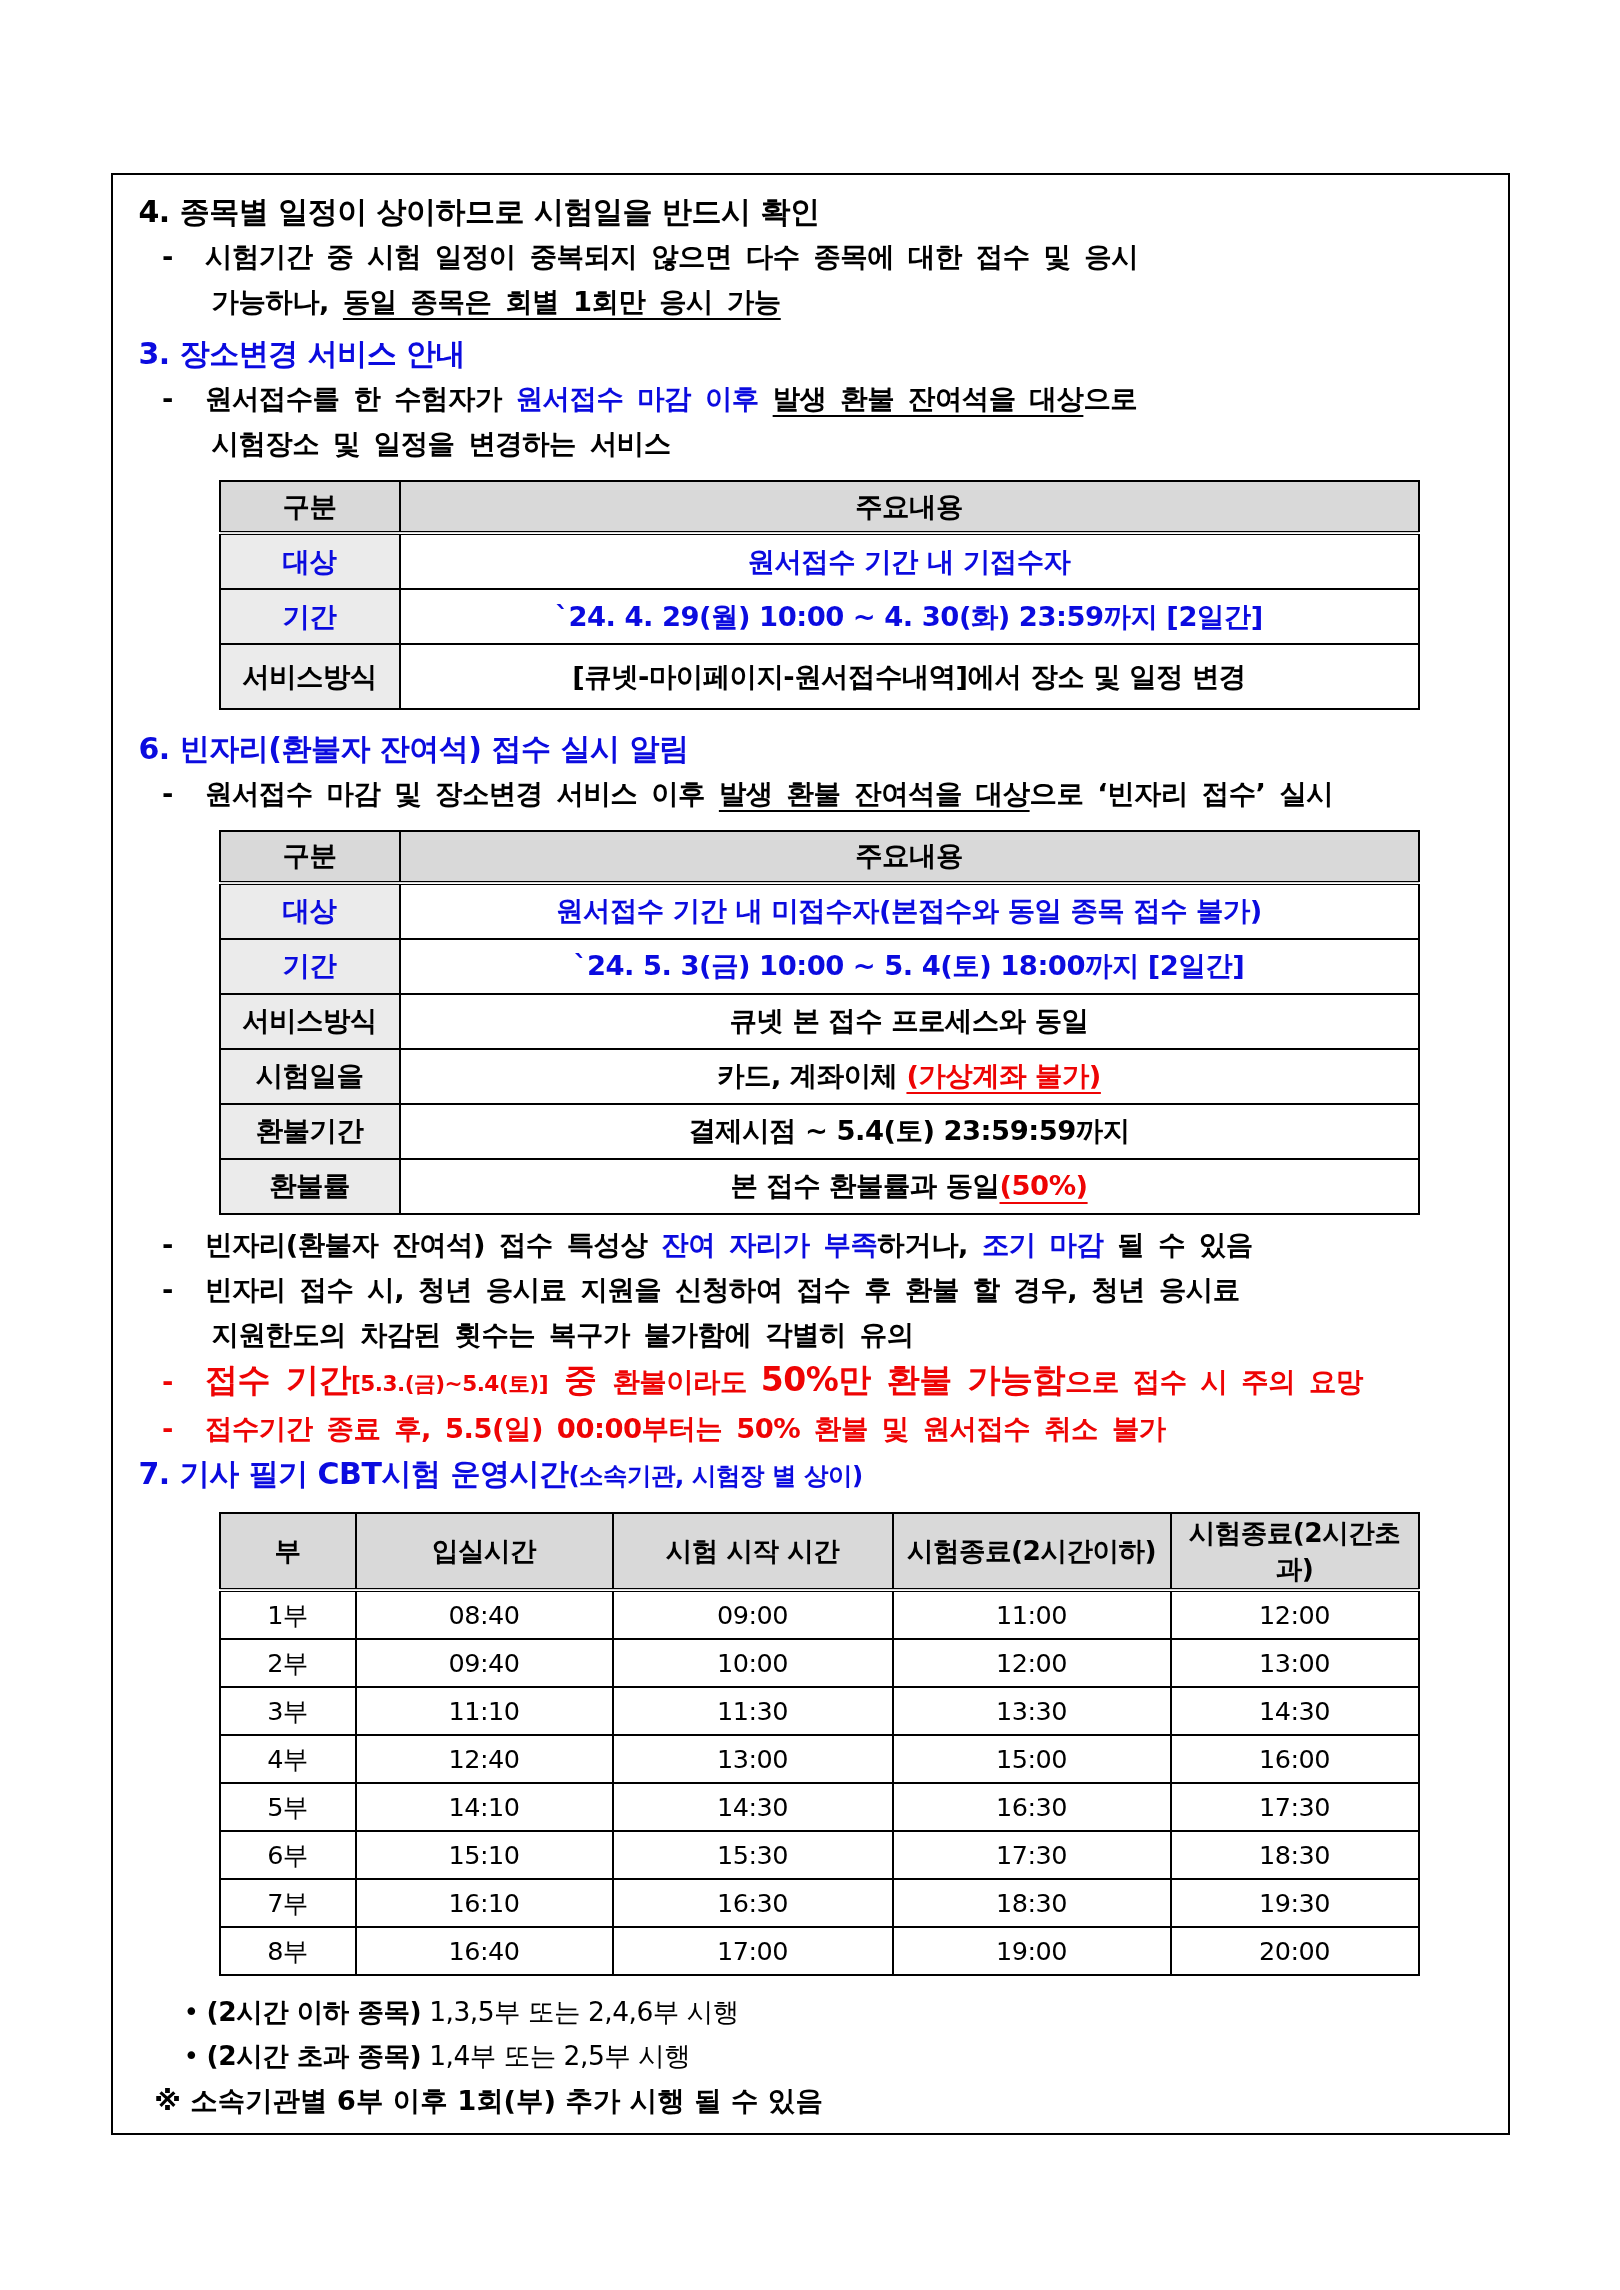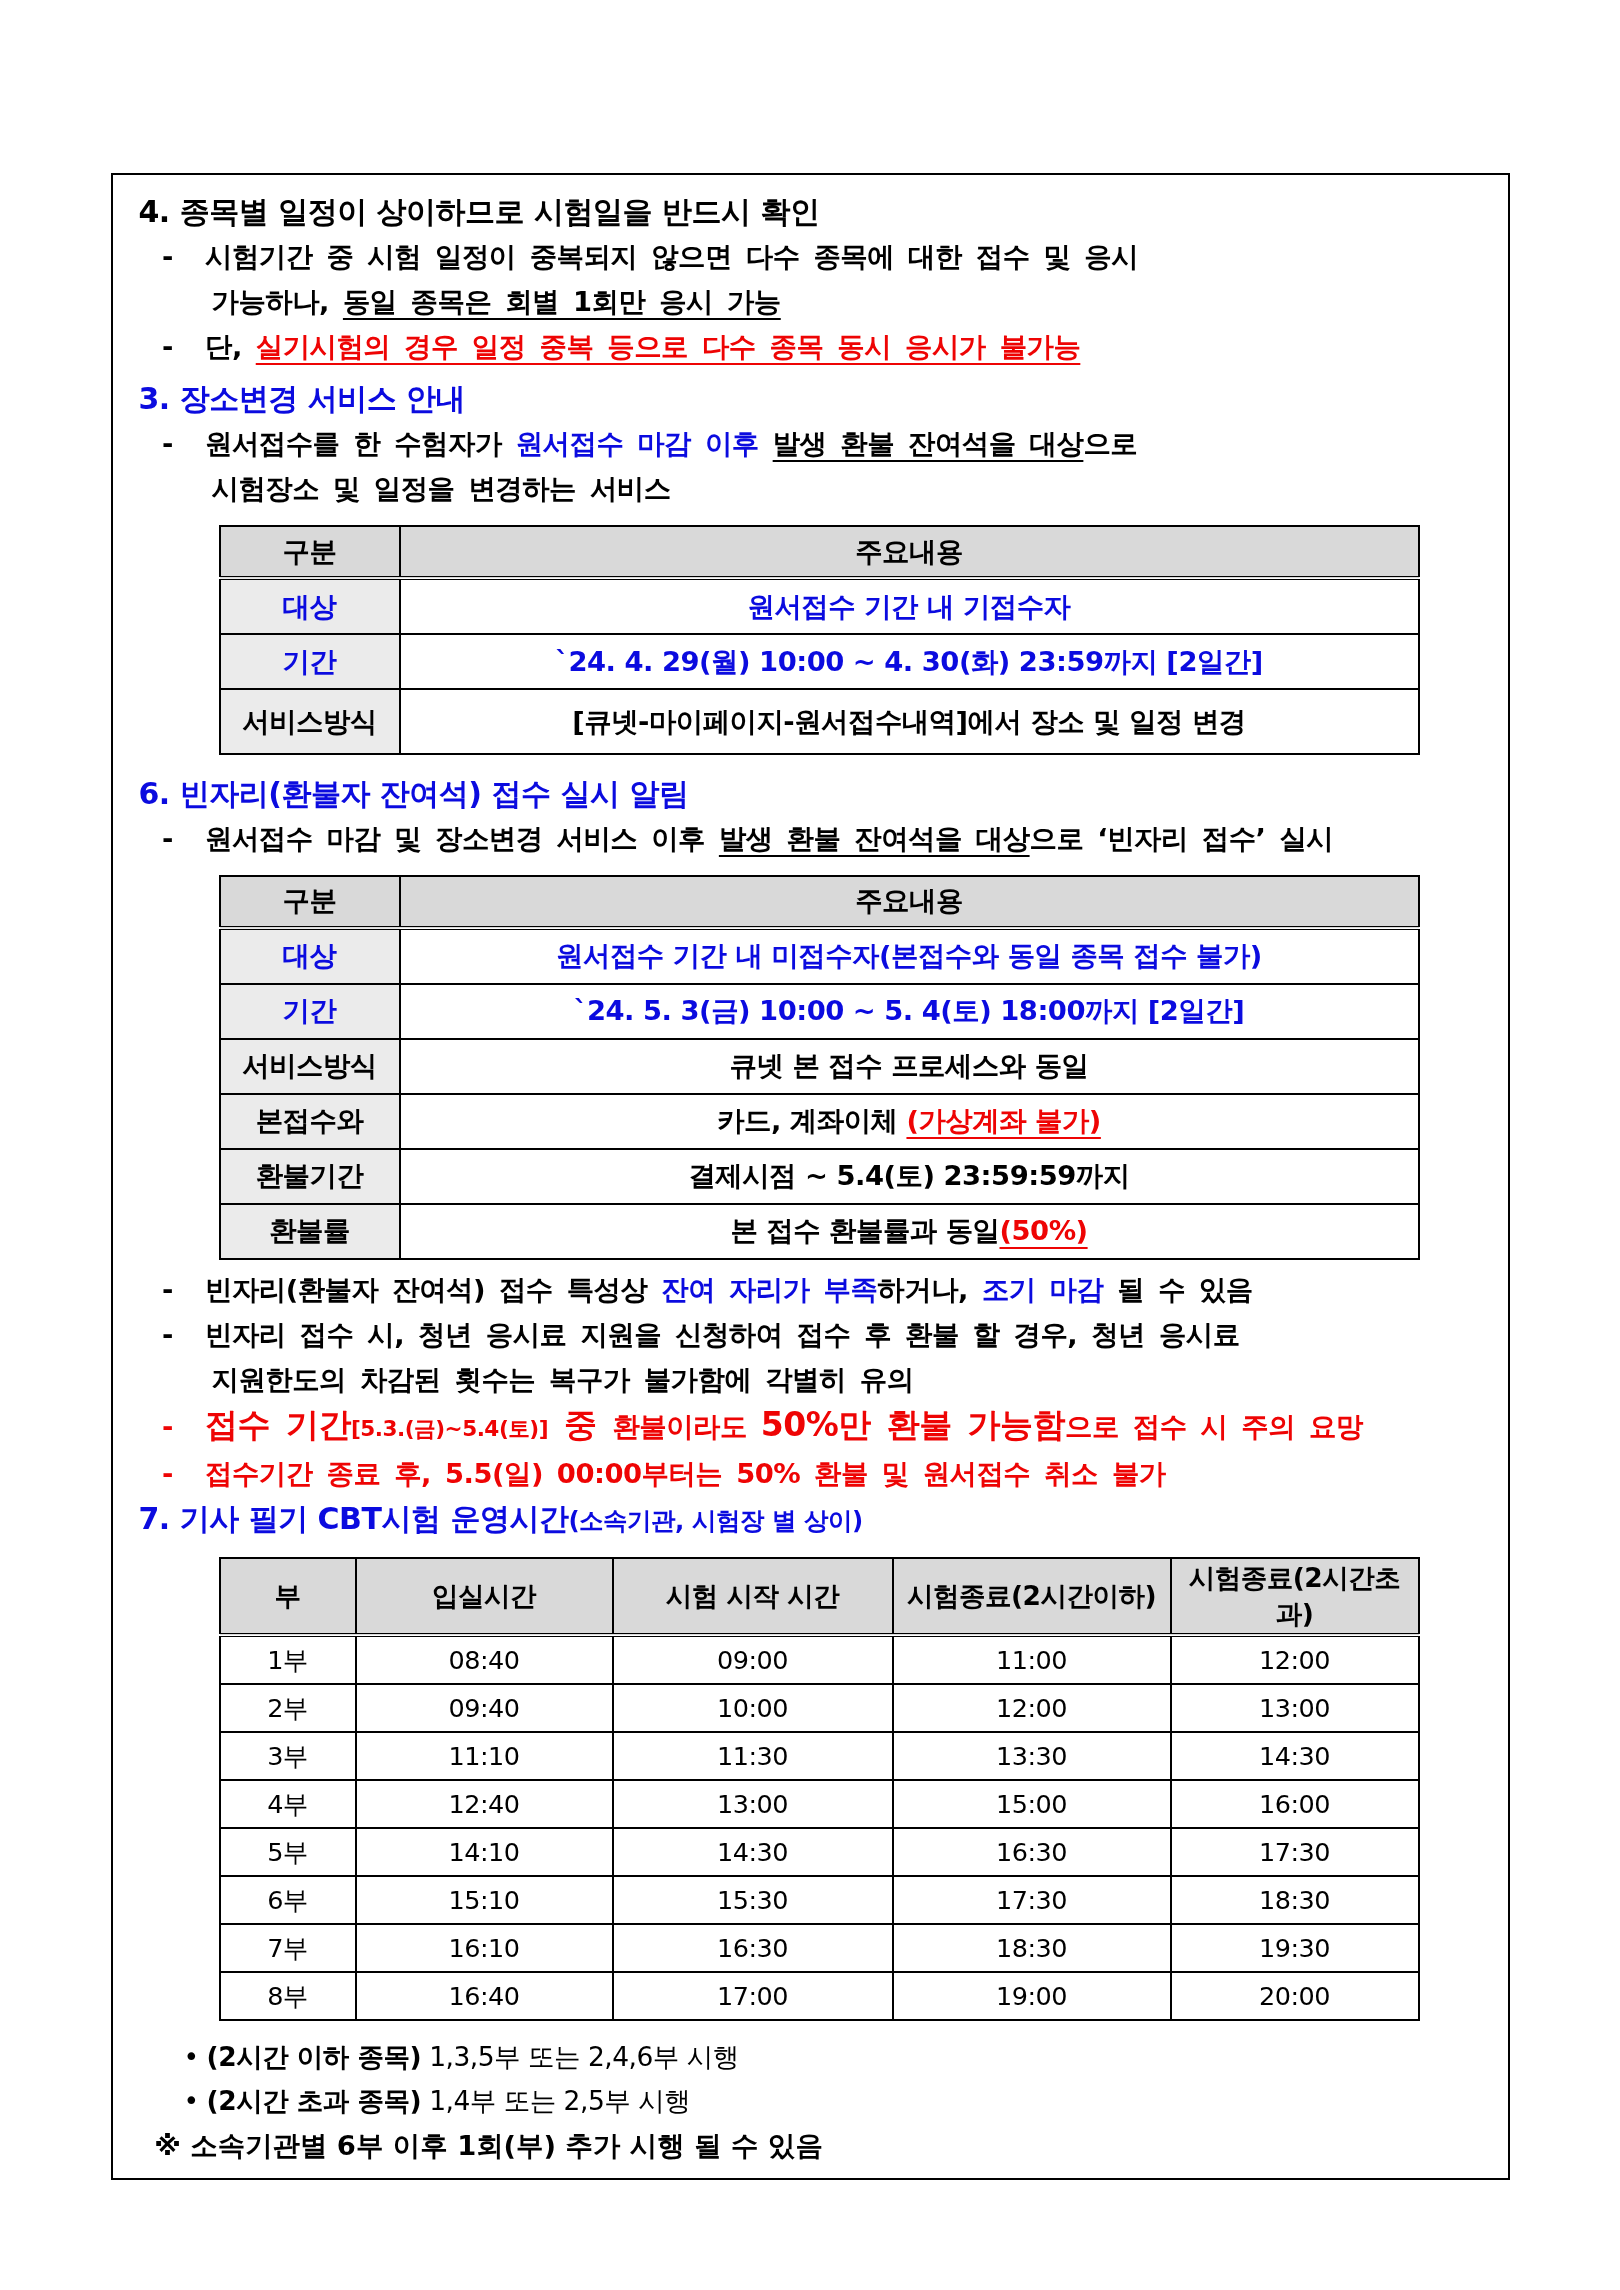--- a/index.html
+++ b/index.html
@@ -58,23 +58,20 @@
 <div class="doc-box">
 
   <div>
     <div class="h1">4. 종목별 일정이 상이하므로 시험일을 반드시 확인</div>
     <div class="bl dashline">
       <span class="dash">-</span><span>시험기간 중 시험 일정이 중복되지 않으면 다수 종목에 대한 접수 및 응시</span>
     </div>
     <div class="bl contline">
       <span>가능하나, </span><span class="ul">동일 종목은 회별 1회만 응시 가능</span>
     </div>
-    <div class="bl dashline">
-      <span class="dash">-</span><span>단, </span><span class="red ul">실기시험의 경우 일정 중복 등으로 다수 종목 동시 응시가 불가능</span>
-    </div>
   </div>
 
   <div>
     <div class="h1 h-blue mt8">3. 장소변경 서비스 안내</div>
     <div class="bl dashline">
       <span class="dash">-</span><span>원서접수를 한 수험자가 </span><span class="blue">원서접수 마감 이후 </span><span class="ul">발생 환불 잔여석을 대상</span><span>으로</span>
     </div>
     <div class="bl contline">시험장소 및 일정을 변경하는 서비스</div>
 
     <table class="info t1 mt14">
@@ -117,21 +114,21 @@
       </tr>
       <tr>
         <td class="lbl blue">기간</td>
         <td class="blue">`24. 5. 3(금) 10:00 ~ 5. 4(토) 18:00까지 [2일간]</td>
       </tr>
       <tr>
         <td class="lbl">서비스방식</td>
         <td>큐넷 본 접수 프로세스와 동일</td>
       </tr>
       <tr>
-        <td class="lbl">본접수와</td>
+        <td class="lbl">시험일을</td>
         <td><span>카드, 계좌이체 </span><span class="red ul">(가상계좌 불가)</span></td>
       </tr>
       <tr>
         <td class="lbl">환불기간</td>
         <td>결제시점 ~ 5.4(토) 23:59:59까지</td>
       </tr>
       <tr>
         <td class="lbl">환불률</td>
         <td><span>본 접수 환불률과 동일</span><span class="red ul">(50%)</span></td>
       </tr>

